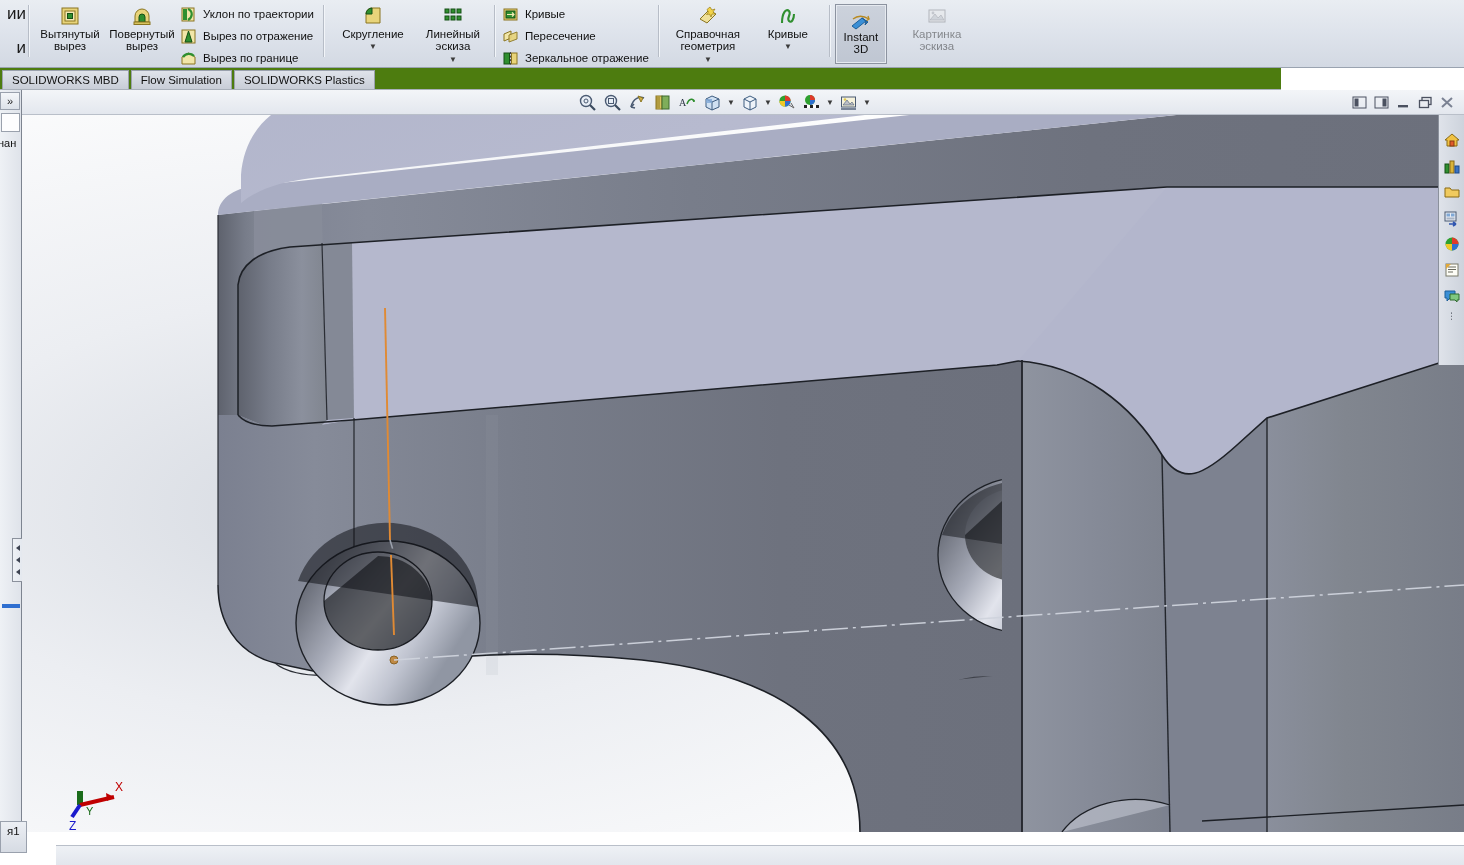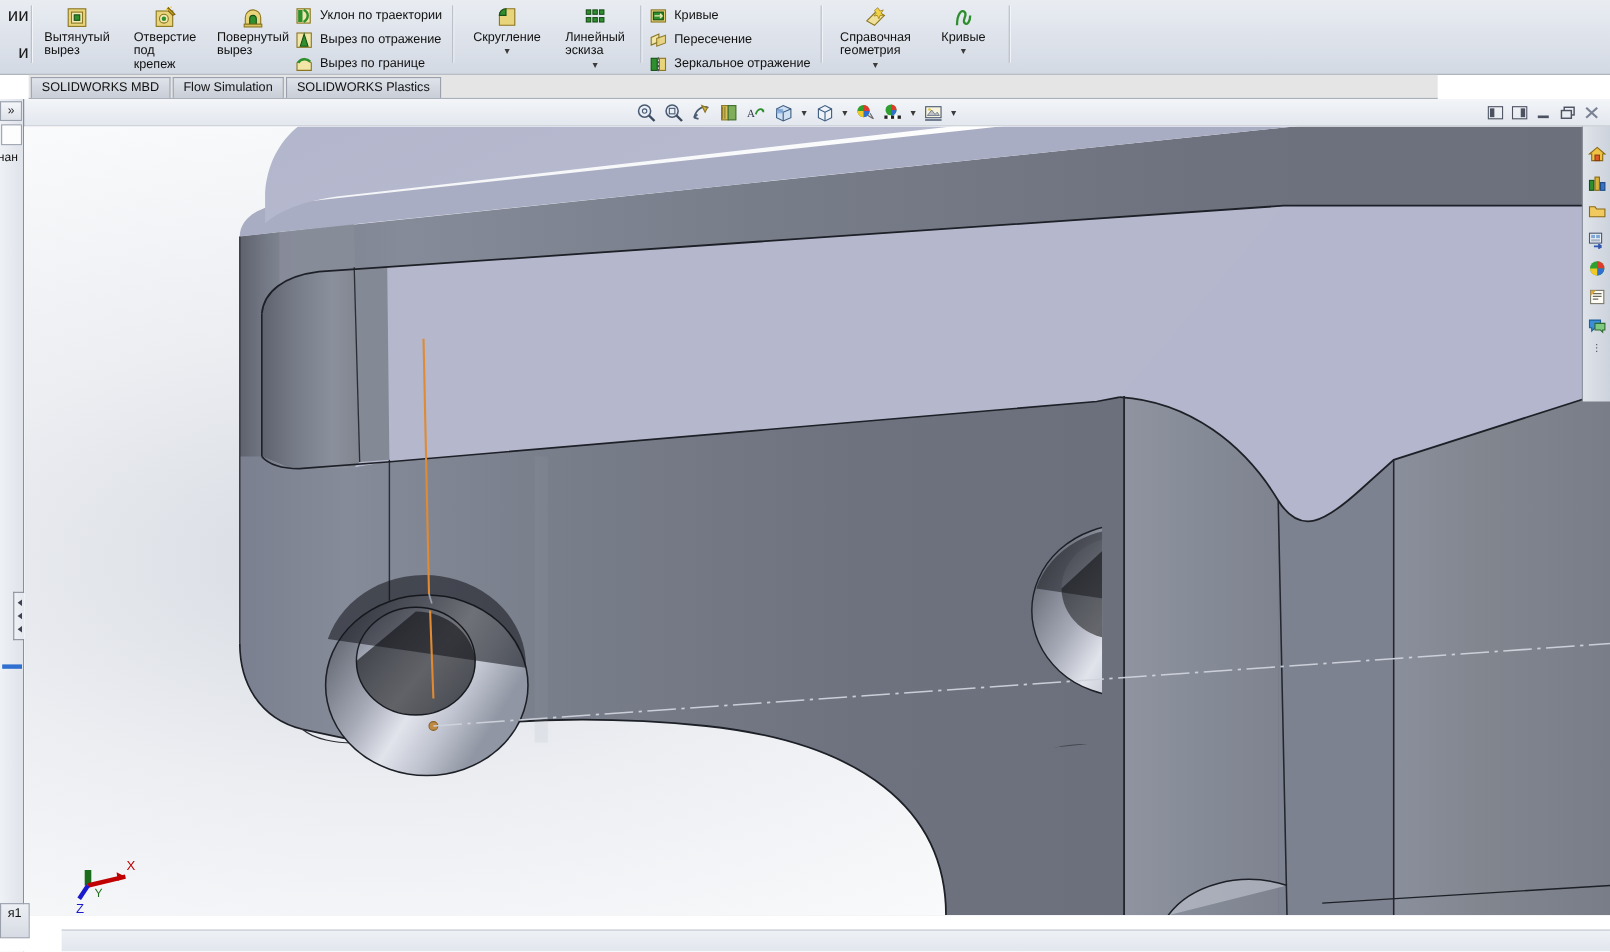--- a/index.html
+++ b/index.html
@@ -24,43 +24,43 @@
   .rb-sep{ width:1px; background:#b7bdc7; margin:5px 0 10px 0; box-shadow:1px 0 0 #f2f5f9; }
 
   .rb-group{ display:flex; align-items:flex-start; padding:2px 5px 0 5px; height:100%; }
 
   .big-btn{
     width:72px; display:flex; flex-direction:column; align-items:center;
     padding-top:3px; cursor:default;
   }
   .big-btn.w88{ width:88px; }
   .big-btn .bigicon{ width:22px; height:22px; margin-bottom:1px; }
-  .big-btn .lbl{ font-size:11.5px; line-height:12.4px; color:#101010; }
+  .big-btn .lbl{ font-size:11.5px; line-height:12.4px; color:#101010; text-align:center; }
   .big-btn .caret{ font-size:8px; color:#3b3b3b; margin-top:2px; }
 
   .small-col{ display:flex; flex-direction:column; justify-content:flex-start;
     padding-top:1px; }
   .small-btn{ display:flex; align-items:center; height:22px; padding:0 4px 0 2px; cursor:default; }
   .small-btn .smicon{ width:17px; height:17px; margin-right:6px; flex:0 0 17px; }
   .small-btn .lbl{ font-size:11.5px; color:#101010; white-space:nowrap; }
 
   .instant3d{
     display:flex; flex-direction:column; align-items:center; justify-content:center;
     width:52px; height:60px; margin-top:2px;
     background:linear-gradient(to bottom,#ccd2dc,#bfc6d2);
     border:1px solid #8c93a0; box-shadow:inset 0 0 0 1px #e6eaf0;
   }
   .instant3d .lbl{ font-size:11.5px; line-height:12.5px; color:#101010; text-align:center; }
   .dim{ opacity:.45; }
 
   
   .tabstrip{
     position:absolute; left:0; top:68px; width:1281px; height:22px;
-    background:#e5e5e5; border-bottom:1px solid #a9b0ba;
-    display:flex; align-items:flex-end; padding-left:2px;margin-left:26px;
+    background:#4d7c0f; border-bottom:1px solid #a9b0ba;
+    display:flex; align-items:flex-end; padding-left:2px;
   }
   .tab{
     height:19px; padding:0 9px; margin-right:2px;
     background:linear-gradient(to bottom,#dfe3ea,#c8cdd7);
     border:1px solid #9aa1ad; border-bottom:none;
     font-size:11.5px; color:#111; line-height:18px;
   }
 
   
   .viewbar{
@@ -160,32 +160,20 @@
       <div class="big-btn">
         <svg class="bigicon" viewBox="0 0 22 22">
           <rect x="3" y="3" width="16" height="16" fill="#e8d47a" stroke="#8a7520"></rect>
           <rect x="6" y="6" width="10" height="10" fill="#f3e9b4" stroke="#8a7520"></rect>
           <rect x="8.5" y="8.5" width="5" height="5" fill="#2f8f2f" stroke="#165016"></rect>
         </svg>
         <span class="lbl" style="white-space:pre-line">Вытянутый
 вырез</span>
       </div>
 
-      <div class="big-btn w88">
-        <svg class="bigicon" viewBox="0 0 22 22">
-          <rect x="3" y="5" width="15" height="14" fill="#e8d47a" stroke="#8a7520"></rect>
-          <circle cx="10" cy="12" r="4" fill="#f3e9b4" stroke="#8a7520"></circle>
-          <circle cx="10" cy="12" r="2" fill="#2f8f2f"></circle>
-          <path d="M14 2 L20 8 L18 9 L13 4 Z" fill="#c9a227" stroke="#7a6010"></path>
-          <path d="M12 3 l1.6 1.6 M16 1 l1 1" stroke="#f2d34a" stroke-width="1.4"></path>
-        </svg>
-        <span class="lbl" style="white-space:pre-line">Отверстие
-под
-крепеж</span>
-      </div>
 
       <div class="big-btn">
         <svg class="bigicon" viewBox="0 0 22 22">
           <path d="M4 17 L4 11 A7 7 0 0 1 18 11 L18 17 Z" fill="#e8d47a" stroke="#8a7520"></path>
           <path d="M8 17 L8 12 A3 3 0 0 1 14 12 L14 17 Z" fill="#2f8f2f" stroke="#165016"></path>
           <rect x="3" y="17" width="16" height="2.5" fill="#d8c45e" stroke="#8a7520"></rect>
         </svg>
         <span class="lbl" style="white-space:pre-line">Повернутый
 вырез</span>
       </div>
@@ -293,20 +281,41 @@
         <svg class="bigicon" viewBox="0 0 22 22">
           <path d="M5 18 C5 8, 9 3, 12 6 C15 9, 9 13, 12 16 C14.5 18.5, 17 14, 17 9" fill="none" stroke="#2f8f2f" stroke-width="2.1"></path>
         </svg>
         <span class="lbl" style="white-space:pre-line">Кривые</span>
         <span class="caret">▼</span>
       </div>
     </div>
 
     <div class="rb-sep"></div>
 
+    <div class="rb-group" style="align-items:flex-start;">
+      <div class="instant3d">
+        <svg width="22" height="18" viewBox="0 0 22 18">
+          <path d="M3 6 C8 2, 14 3, 19 6 L16 8 L19 6 L18 3" fill="none" stroke="#b88a20" stroke-width="1.3"></path>
+          <path d="M2 13 L12 5 L16 8 L6 16 Z" fill="#3a8fd6" stroke="#1d5f99"></path>
+          <path d="M12 5 L18 9 L15 12 L16 8 Z" fill="#2f6fae" stroke="#1d5f99"></path>
+        </svg>
+        <span class="lbl" style="white-space:pre-line">Instant
+3D</span>
+      </div>
+
+      <div class="big-btn w88 dim" style="margin-left:6px;">
+        <svg class="bigicon" viewBox="0 0 22 22">
+          <rect x="3" y="5" width="16" height="12" fill="#e9e9ea" stroke="#77797f"></rect>
+          <path d="M4 15 L9 9 L12 13 L15 10 L18 15 Z" fill="#b9bcc2" stroke="#77797f" stroke-width=".7"></path>
+          <circle cx="7" cy="8" r="1.4" fill="#9a9da4"></circle>
+        </svg>
+        <span class="lbl" style="white-space:pre-line">Картинка
+эскиза</span>
+      </div>
+    </div>
   </div>
 
   <div class="tabstrip">
     <div class="tab">SOLIDWORKS MBD</div>
     <div class="tab">Flow Simulation</div>
     <div class="tab">SOLIDWORKS Plastics</div>
   </div>
 
   <div class="viewbar">
     <div class="vb-spacer"></div>

